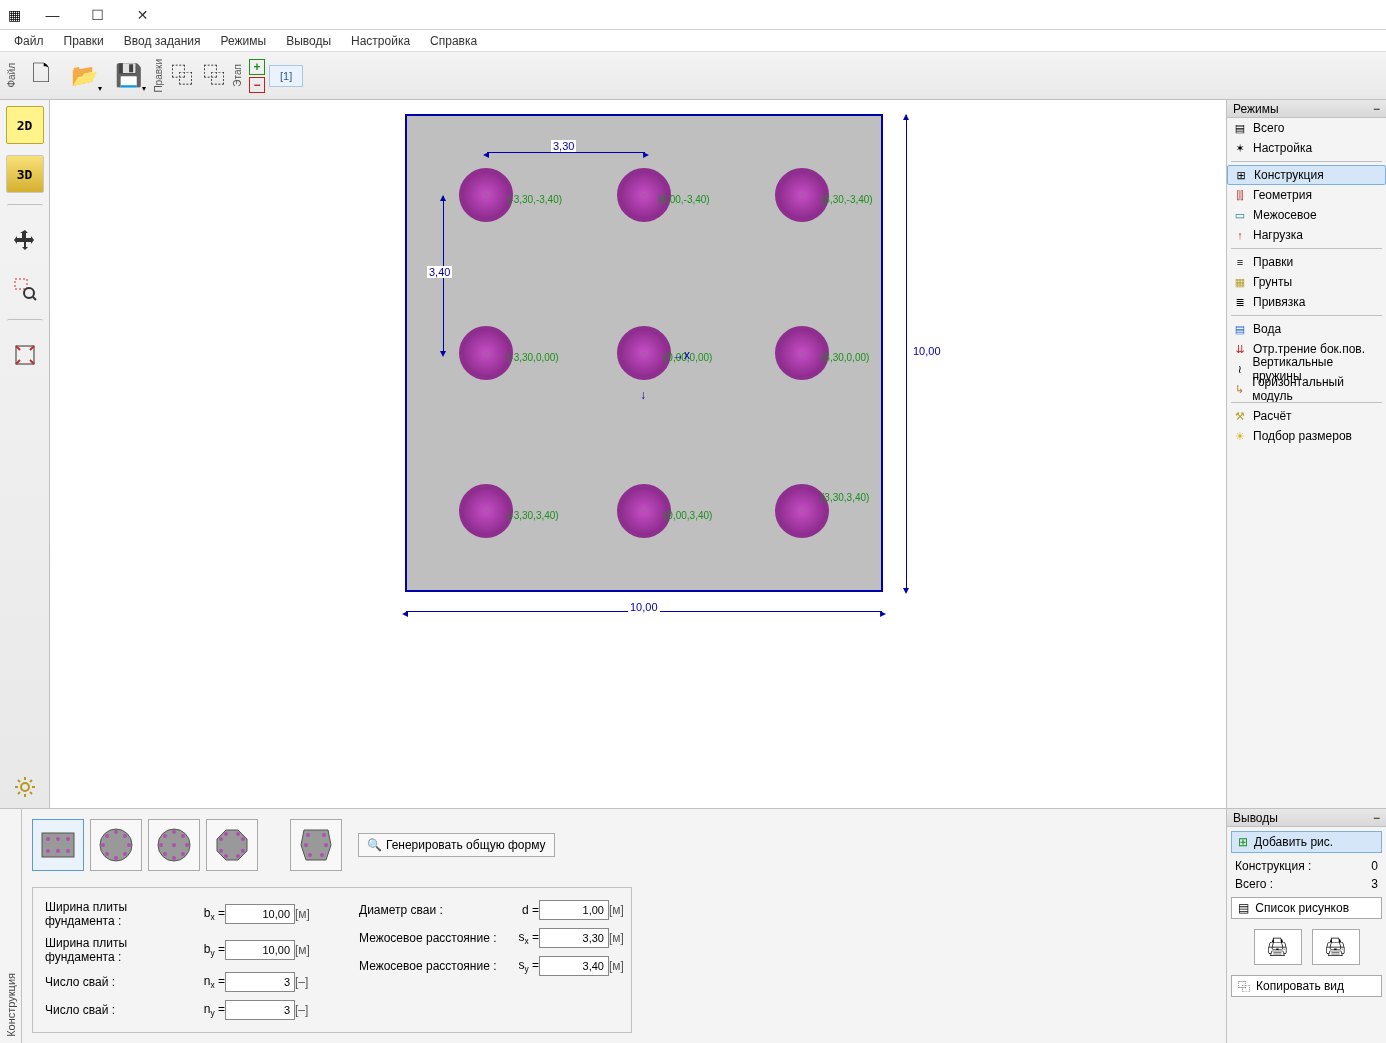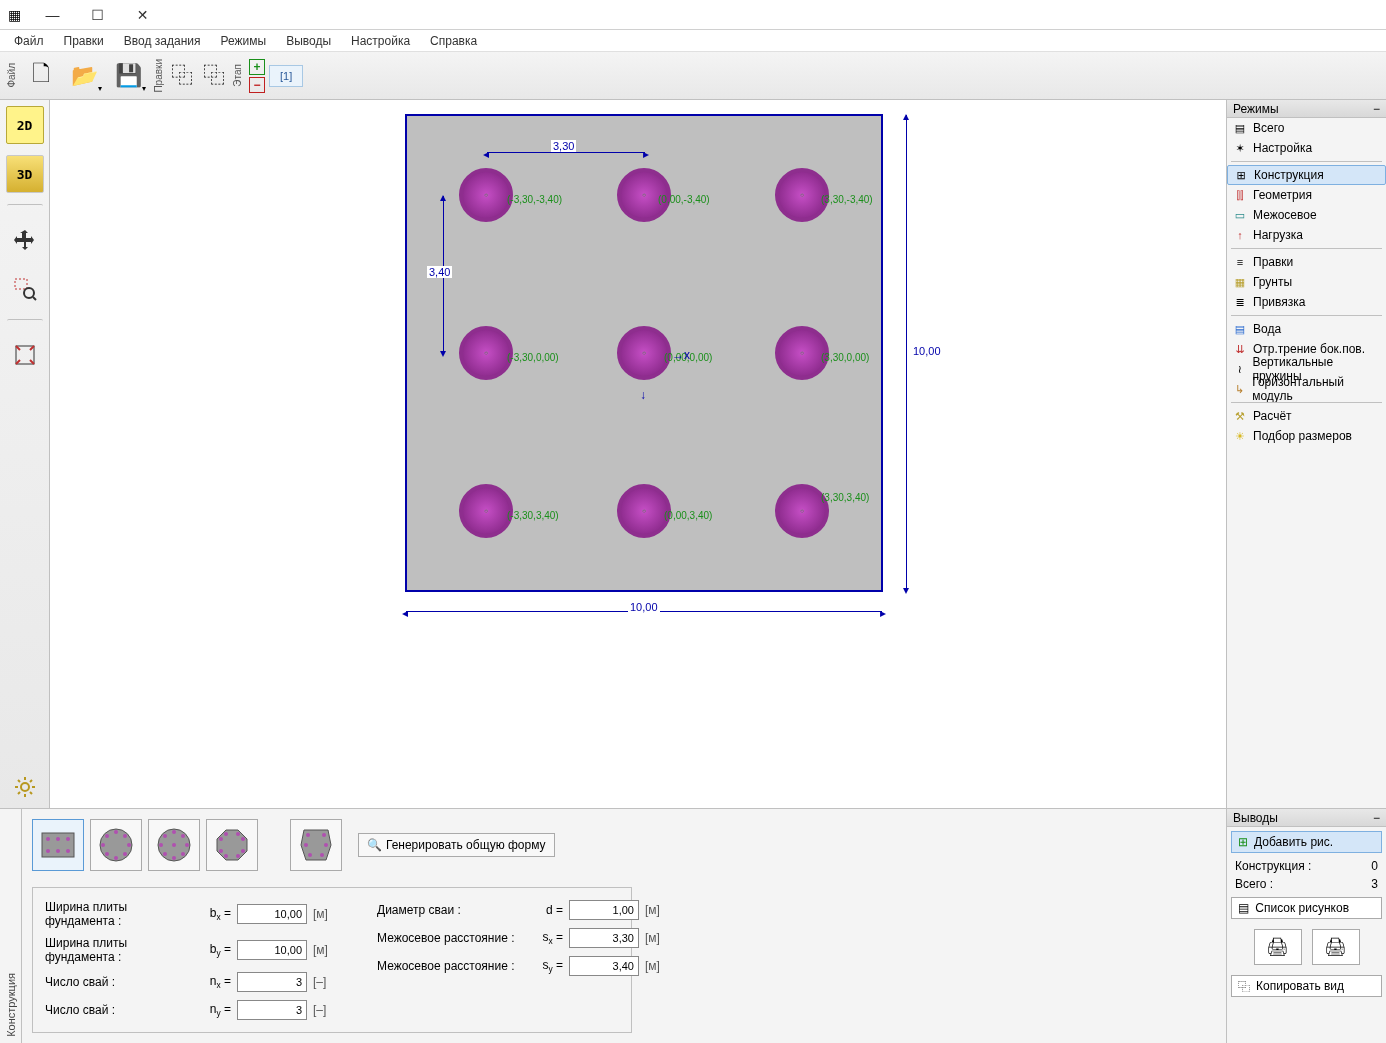--- a/index.html
+++ b/index.html
@@ -61,21 +61,21 @@
 .bottom-vlabel span { writing-mode: vertical-rl; transform: rotate(180deg); font-size: 11px; color: #444; }
 .bottom-main { flex: 1; background: #f4f4f4; padding: 10px; }
 .shape-row { display: flex; gap: 6px; margin-bottom: 16px; align-items: center; }
 .shape-btn { width: 52px; height: 52px; border: 1px solid #aaa; background: #f8f8f8; display: flex; align-items: center; justify-content: center; position: relative; }
 .shape-btn.sel { border: 1px solid #5a9ad6; background: #eaf3fb; }
 .shape-btn svg { width: 40px; height: 40px; }
 .gen-btn { height: 24px; padding: 0 8px; border: 1px solid #aaa; background: #f8f8f8; font-size: 11px; display: flex; align-items: center; gap: 4px; margin-left: 10px; }
 
 .param-block { border: 1px solid #c0c0c0; background: #fff0; padding: 12px; display: flex; gap: 40px; width: 600px; }
 .param-col { display: flex; flex-direction: column; gap: 8px; }
-.param-row { display: flex; align-items: center; gap: 6px; font-size: 11px; }
+.param-row { display: flex; align-items: center; font-size: 11px; }
 .param-label { width: 150px; }
 .param-sym { width: 30px; text-align: right; }
 .param-input { width: 70px; height: 20px; border: 1px solid #888; text-align: right; padding: 0 4px; font-size: 11px; background: #fff; }
 .param-unit { width: 24px; color: #555; }
 
 .bottom-right { width: 160px; background: #f4f4f4; border-left: 1px solid #c0c0c0; display: flex; flex-direction: column; }
 .br-title { height: 18px; background: linear-gradient(#e8e8e8,#d8d8d8); padding: 2px 6px; font-size: 11px; border-bottom: 1px solid #c0c0c0; display:flex; justify-content:space-between; }
 .br-btn { height: 22px; margin: 4px; border: 1px solid #aaa; background: #fff; font-size: 11px; display: flex; align-items: center; gap: 6px; padding: 0 6px; }
 .br-btn.sel { background: #d4e6f8; border-color: #7eb0e0; }
 .br-row { display: flex; justify-content: space-between; padding: 2px 8px; font-size: 11px; }

